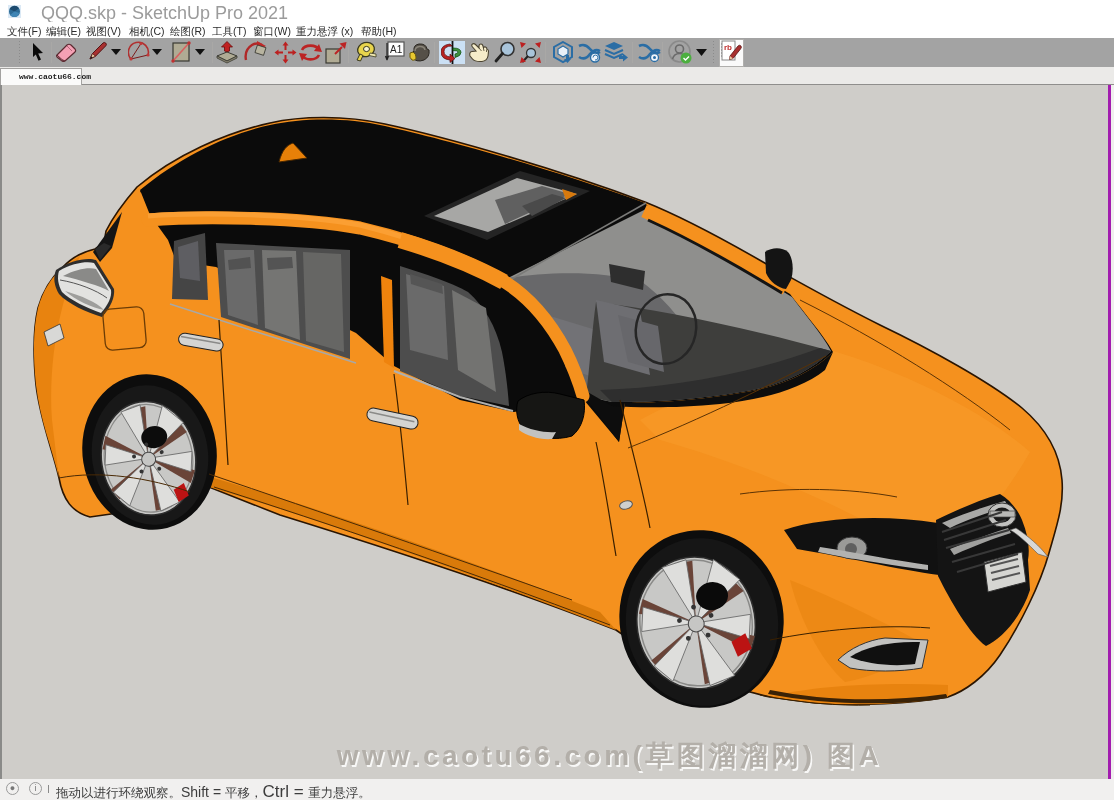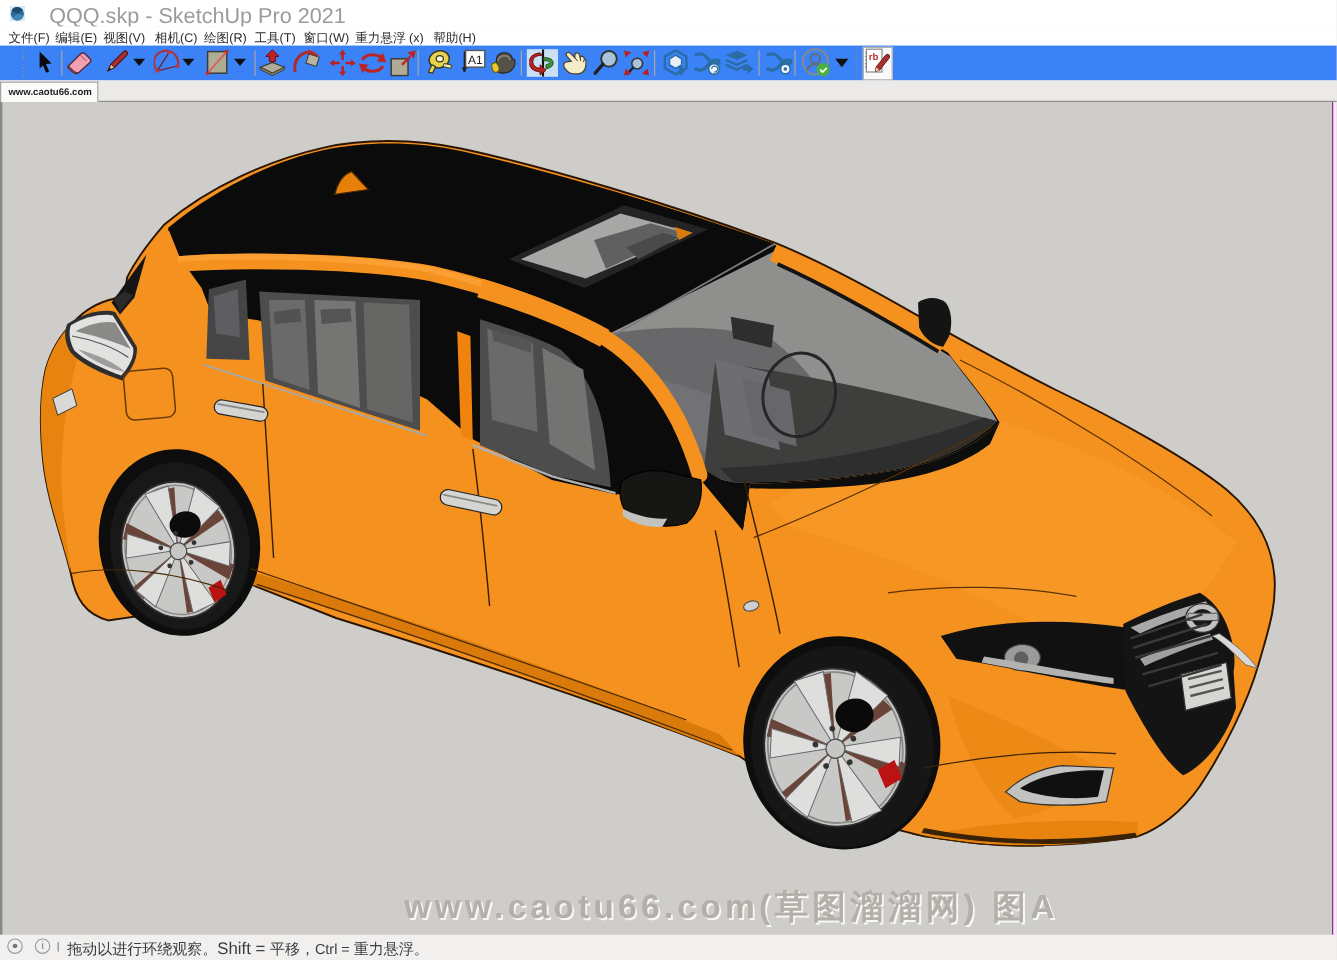--- a/index.html
+++ b/index.html
@@ -2,32 +2,32 @@
 <html><head>
 <meta charset="utf-8">
 <style>
   html,body{margin:0;padding:0;}
   body{width:1114px;height:800px;overflow:hidden;position:relative;
        font-family:"Liberation Sans",sans-serif;background:#f0efee;}
   .titlebar{position:absolute;left:0;top:0;width:1114px;height:22px;background:#ffffff;}
   .titlebar .txt{position:absolute;left:25px;top:3px;font-size:18px;color:#9b9b9b;margin-left:16px;}
   .menubar{position:absolute;left:0;top:22px;width:1114px;height:16px;background:#ffffff;}
   .menubar span{position:absolute;top:3px;font-size:10.5px;color:#2b2b2b;}
-  .toolbar{position:absolute;left:0;top:38px;width:1114px;height:29px;background:#3b82f6;}
+  .toolbar{position:absolute;left:0;top:38px;width:1114px;height:29px;background:#a3a3a3;}
   .sep{position:absolute;top:4px;width:1px;height:21px;background:#a9a8a6;}
   .grip{position:absolute;top:3px;width:1px;height:24px;
         background-image:repeating-linear-gradient(#8b8b8b 0 1px,transparent 1px 3px);}
   .tbi{position:absolute;}
   .tabbar{position:absolute;left:0;top:67px;width:1114px;height:18px;background:#ebeae8;border-bottom:1px solid #8f8e8c;box-sizing:border-box;}
   .tab{position:absolute;left:0;top:1px;width:82px;height:17px;background:#fbfbfa;
        border:1px solid #a3a2a0;border-bottom:none;box-sizing:border-box;}
-  .tab .lbl{position:absolute;left:6px;top:3px;font-family:Liberation Sans, sans-serif;
+  .tab .lbl{position:absolute;left:18px;top:3px;font-family:Liberation Mono, monospace;
        font-size:8px;font-weight:bold;color:#1c1c1c;letter-spacing:0px;}
   .viewport{position:absolute;left:0;top:85px;width:1111px;height:694px;background:#cfcdc9;
-       border-left:2px solid #8a8a88;border-right:1px solid #a21caf;box-sizing:border-box;}
+       border-left:2px solid #8a8a88;border-right:3px solid #a21caf;box-sizing:border-box;}
   .watermark{position:absolute;left:52px;top:652px;width:1111px;text-align:center;
        font-size:28px;letter-spacing:3.5px;color:#b3afa9;font-weight:bold;
        text-shadow:1.5px 1.5px 0 rgba(255,255,255,0.85);}
   .statusbar{position:absolute;left:0;top:779px;width:1114px;height:21px;background:#f1f0ef;}
   .statusbar .txt{position:absolute;left:56px;top:3px;font-size:12.5px;color:#3c3c3c;}
   .sicon{position:absolute;top:3px;width:11px;height:11px;border:1px solid #9a9a9a;border-radius:50%;
        color:#777;font-size:9px;line-height:11px;text-align:center;}
   .ssep{position:absolute;left:48px;top:6px;width:1px;height:8px;background:#8a8a8a;}
 </style>
 </head>
@@ -416,14 +416,14 @@
       <path d="M519,424 C530,430 545,433 556,432 L552,439 C540,440 527,436 519,430 Z" fill="#c2c2c0"></path>
 
       <ellipse cx="626" cy="505" rx="6.5" ry="4" fill="#cfcfcd" stroke="#555" stroke-width="1" transform="rotate(-15 626 505)"></ellipse>
     </svg>
     <div class="watermark">www.caotu66.com(草图溜溜网) 图A</div>
   </div>
   <div class="statusbar">
     <div class="sicon" style="left:6px">●</div>
     <div class="sicon" style="left:29px">i</div>
     <div class="ssep"></div>
-    <div class="txt">拖动以进行环绕观察。<span style="font-size:14px">Shift = </span>平移，<span style="font-size:12px">Ctrl = </span>重力悬浮。</div>
+    <div class="txt">拖动以进行环绕观察。<span style="font-size:14px">Shift = </span>平移，<span style="font-size:17px">Ctrl = </span>重力悬浮。</div>
   </div>
 
 </body></html>

